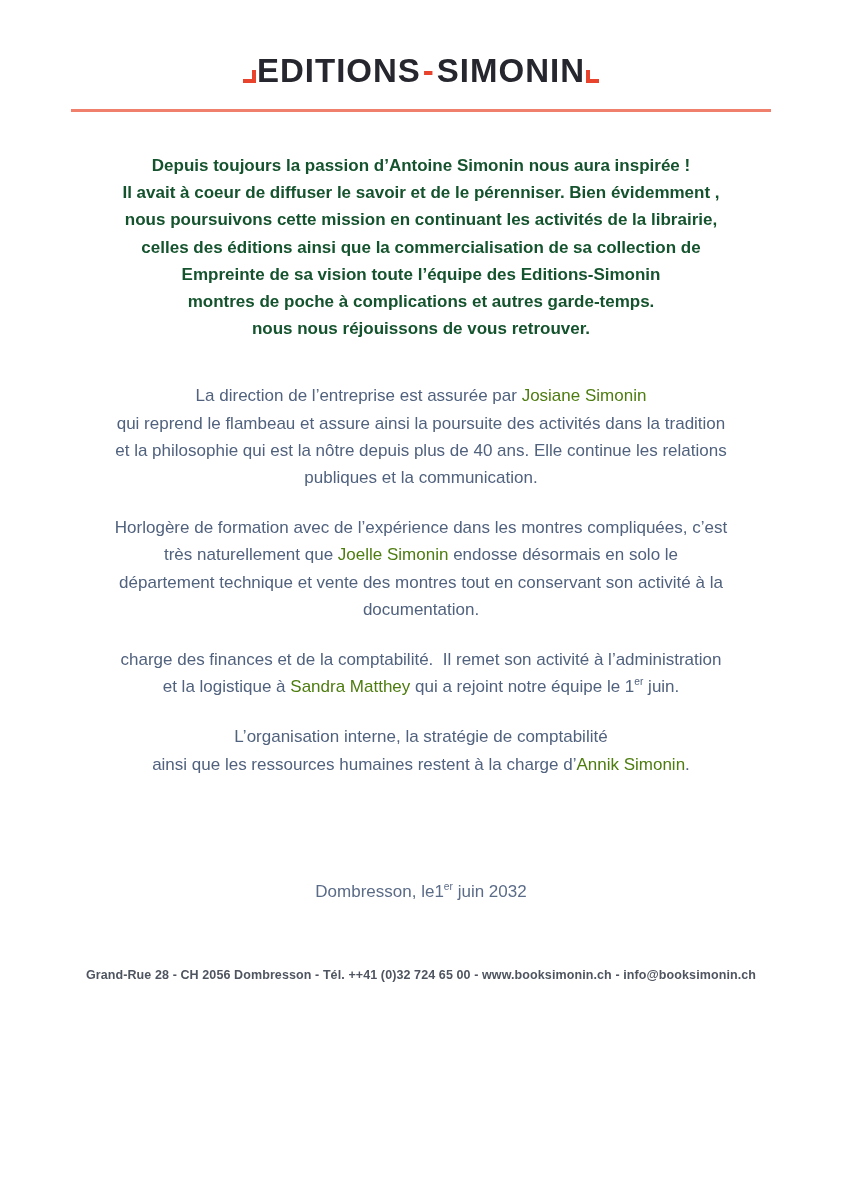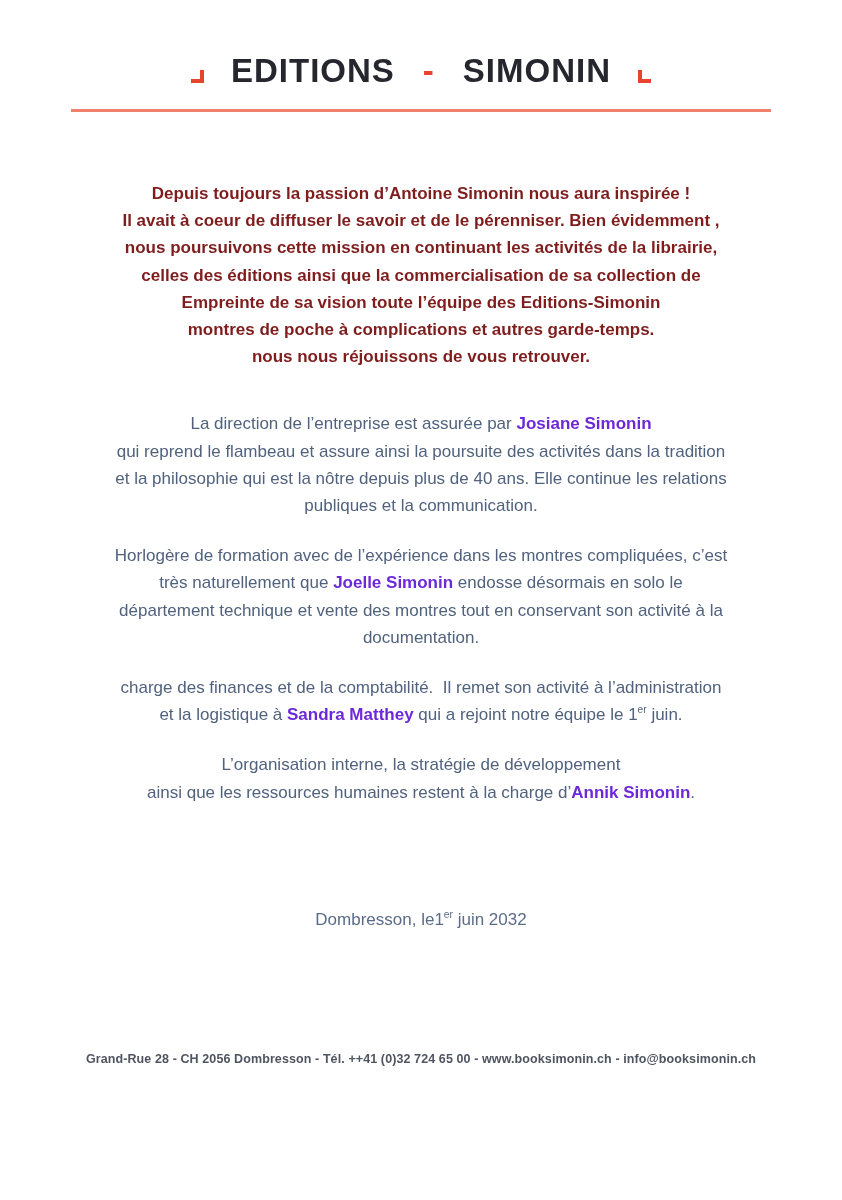--- a/index.html
+++ b/index.html
@@ -18,21 +18,21 @@
     width: 842px;
     height: 1200px;
     padding: 54px 71px 0 71px;
     background: #ffffff;
   }
   
   .logo-row {
     display: flex;
     justify-content: center;
     align-items: flex-end;
-    gap: 27px;
+    gap: 1px;
     line-height: 1;
     font-size: 33px;
     font-weight: bold;
     letter-spacing: 1px;
     color: #26262e;
   }
   .logo-text { white-space: pre; }
   .bracket {
     display: inline-block;
     width: 13px;
@@ -50,40 +50,40 @@
     margin-top: 22px;
   }
   
   .para {
     text-align: center;
     font-size: 17px;
     line-height: 27.2px;
     color: #51627e;
   }
   .para .line { white-space: pre; }
-  .para .b, .b { font-weight: bold; color: #6d28d9; }
+  .para .b, .b { font-weight: normal; color: #4d7c0f; }
   .intro {
-    margin-top: 68px;
+    margin-top: 40px;
     font-weight: bold;
-    color: #7f1d1d;
+    color: #14532d;
   }
   .mt-block-lg { margin-top: 40px; }
   .mt-block    { margin-top: 23px; }
   sup {
     font-size: 0.6em;
     line-height: 0;
     vertical-align: super;
   }
   .dateline {
     margin-top: 100px;
     color: #5b6c88;
   }
   
   .footer {
-    margin-top: 118px;
+    margin-top: 62px;
     text-align: center;
     font-size: 12.5px;
     font-weight: bold;
     letter-spacing: 0.1px;
     color: #4f5560;
     line-height: 16px;
   }
 </style>
 </head>
 <body>
@@ -123,21 +123,21 @@
       <div class="line"><span>département technique et vente des montres tout en conservant son activité à la</span></div>
       <div class="line"><span>documentation.</span></div>
     </div>
 
   <div class="para mt-block">
       <div class="line"><span>charge des finances et de la comptabilité.  Il remet son activité à l’administration</span></div>
       <div class="line"><span>et la logistique à </span><span class="b">Sandra Matthey</span><span> qui a rejoint notre équipe le 1</span><sup>er</sup><span> juin.</span></div>
     </div>
 
   <div class="para mt-block">
-      <div class="line"><span>L’organisation interne, la stratégie de développement</span></div>
+      <div class="line"><span>L’organisation interne, la stratégie de comptabilité</span></div>
       <div class="line"><span>ainsi que les ressources humaines restent à la charge d’</span><span class="b">Annik Simonin</span><span>.</span></div>
     </div>
 
   <div class="para dateline">
       <div class="line"><span>Dombresson, le1</span><sup>er</sup><span> juin 2032</span></div>
     </div>
 
   <div class="footer">Grand-Rue 28 - CH 2056 Dombresson - Tél. ++41 (0)32 724 65 00 - www.booksimonin.ch - info@booksimonin.ch</div>
 
 </div>

